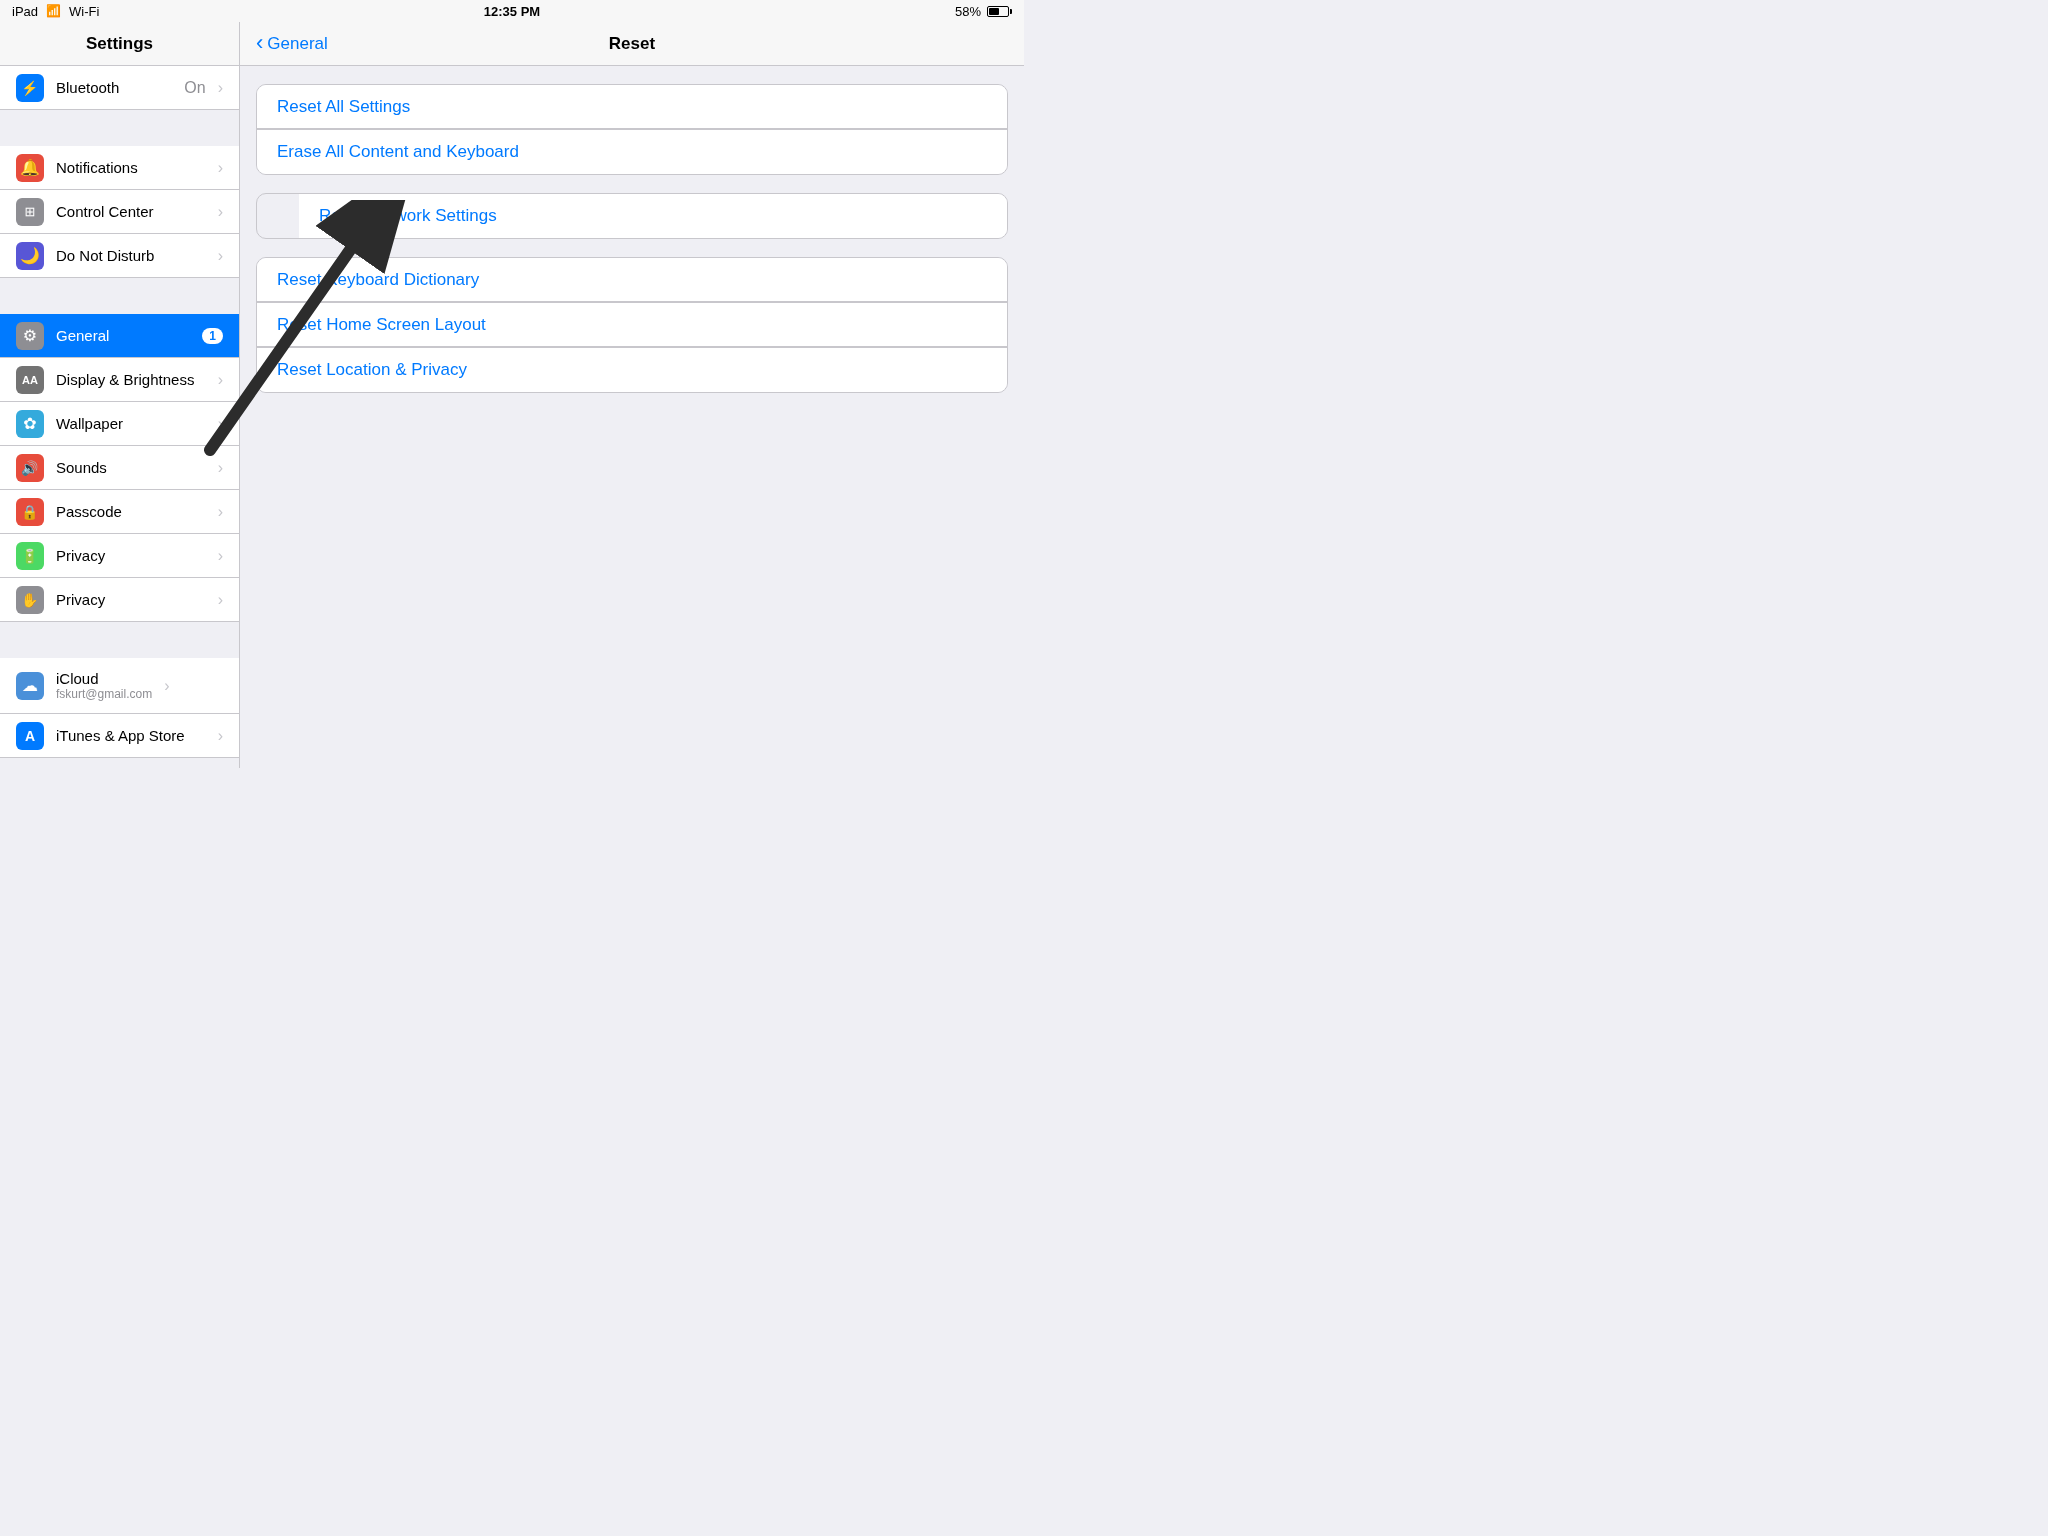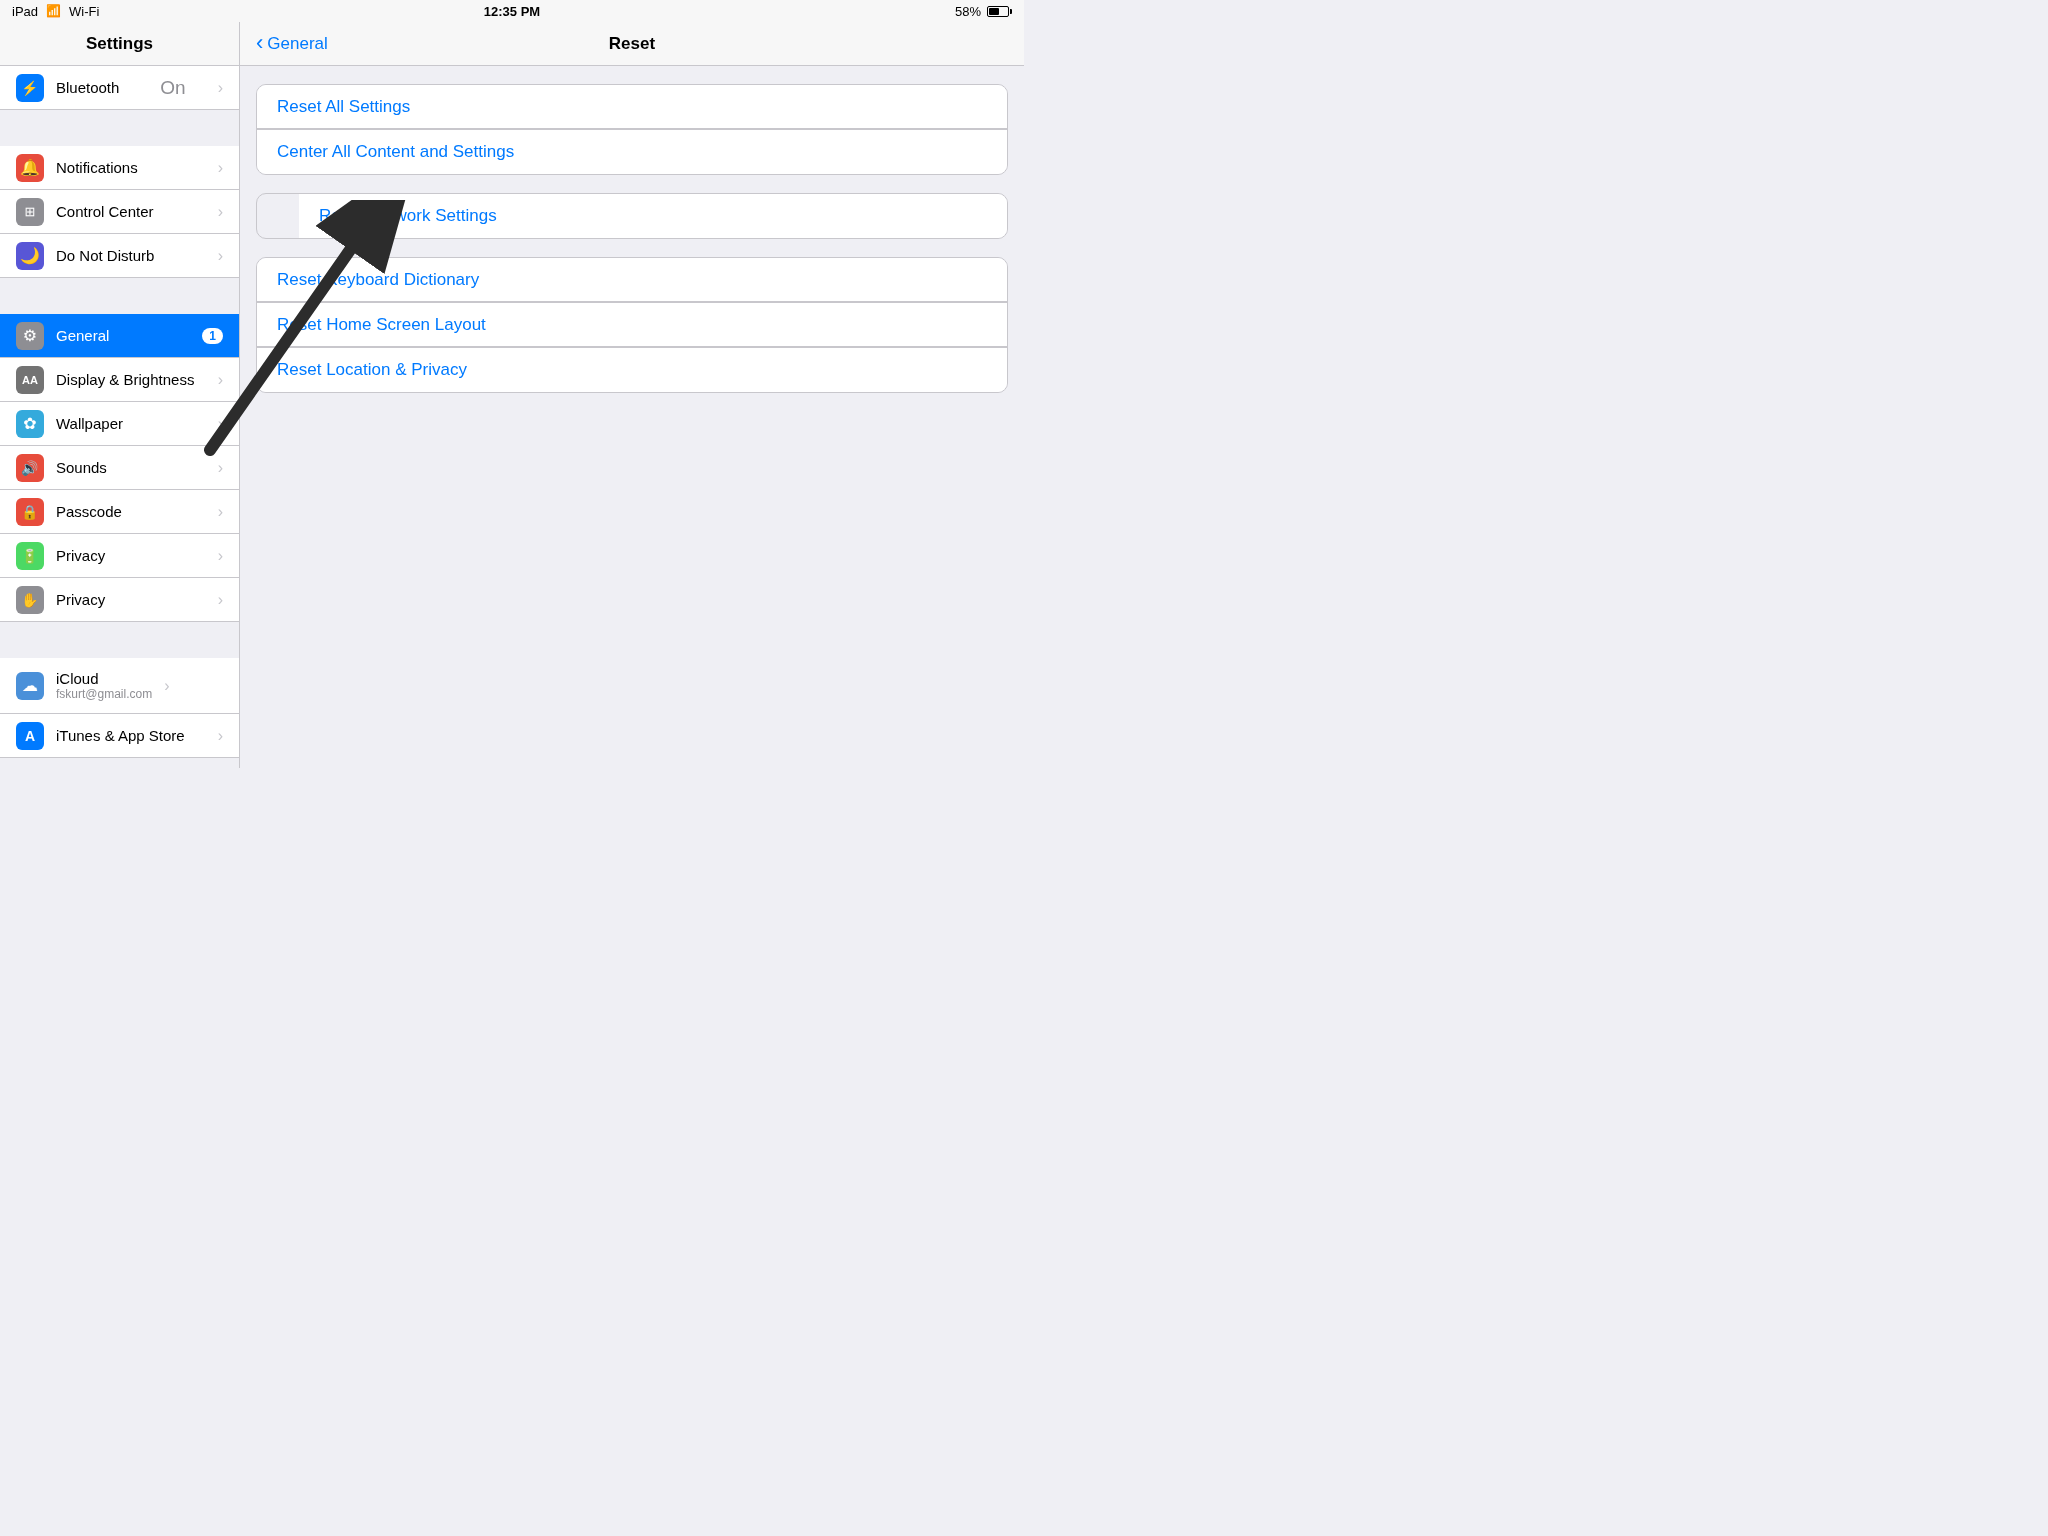--- a/index.html
+++ b/index.html
@@ -307,21 +307,21 @@
 
   <div class="content-row">
 
     <div class="sidebar">
 
       <div class="bluetooth-item">
         <div class="sidebar-icon" style="background:#007aff;">
           <span style="color:#fff;font-size:14px;">⚡</span>
         </div>
         <span class="sidebar-label">Bluetooth</span>
-        <span style="color:#8e8e93;font-size:19px;margin-right:20px;">On</span>
+        <span style="color:#8e8e93;font-size:16px;margin-right:0;">On</span>
         <span class="chevron-right">›</span>
       </div>
 
       <div class="sidebar-divider"></div>
 
       <div class="sidebar-item">
         <div class="sidebar-icon" style="background:#e74c3c;">
           <span style="color:#fff;font-size:16px;">🔔</span>
         </div>
         <span class="sidebar-label">Notifications</span>
@@ -425,21 +425,21 @@
     </div>
 
     <div class="right-panel">
 
       <div class="reset-group-wrapper">
         <div class="reset-item">
           <span class="reset-label">Reset All Settings</span>
         </div>
         <div style="height:1px;background:#c8c7cc;"></div>
         <div class="reset-item" style="border-bottom:none;">
-          <span class="reset-label">Center All Content and Settings</span>
+          <span class="reset-label">Erase All Content and Keyboard</span>
         </div>
       </div>
 
       <div class="reset-group-wrapper">
         <div class="reset-item" style="border-bottom:none;margin-left:42px;">
           <span class="reset-label">Reset Network Settings</span>
         </div>
       </div>
 
       <div class="reset-group-wrapper">

